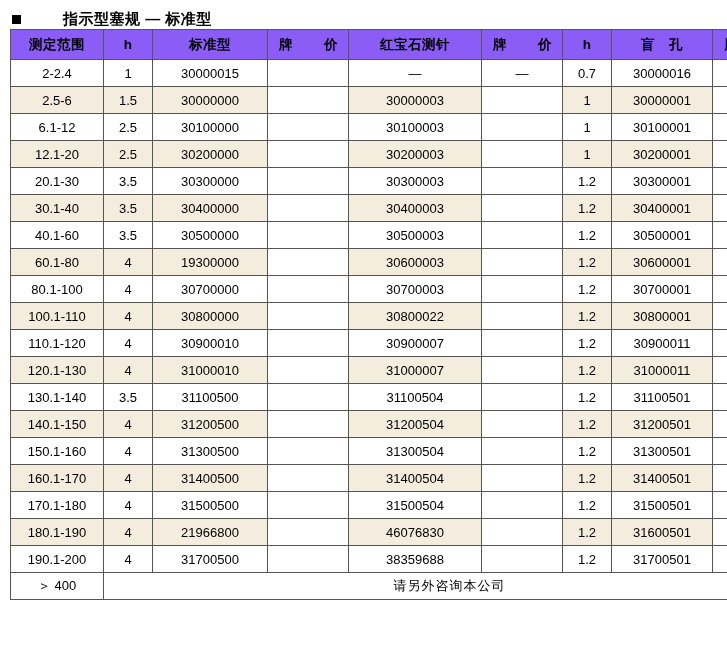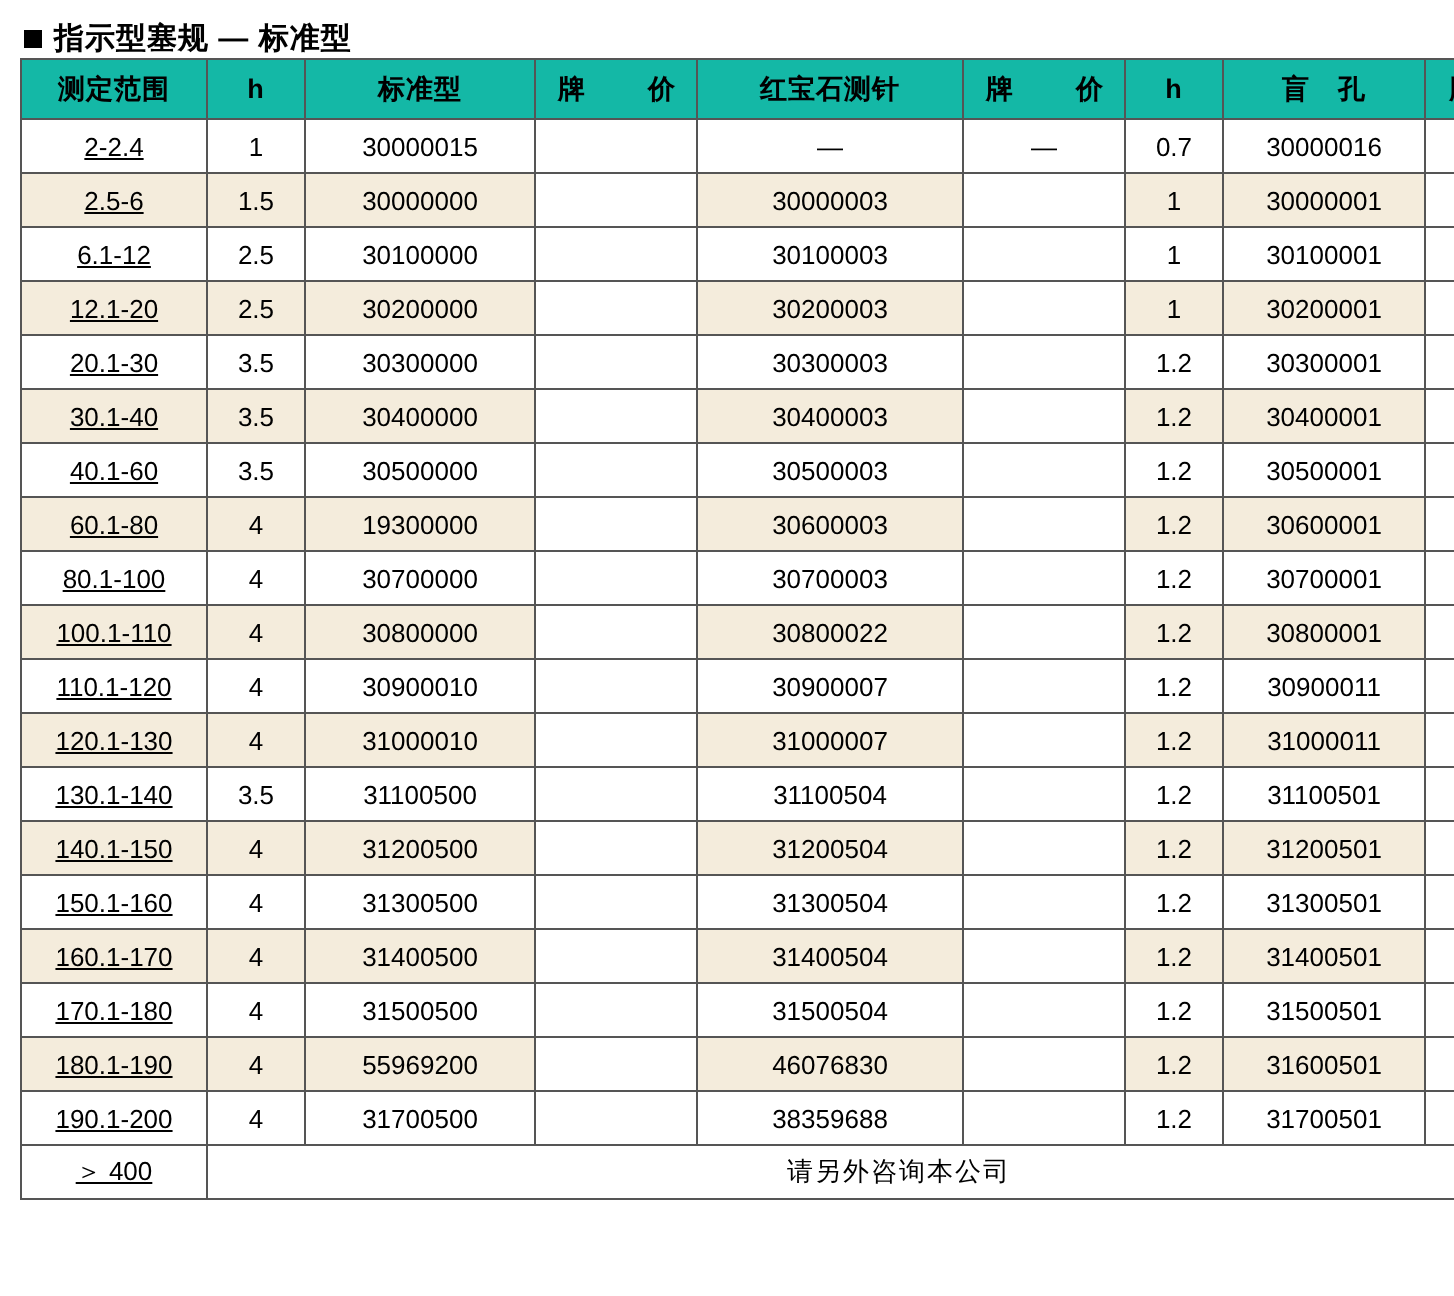--- a/index.html
+++ b/index.html
@@ -30,20 +30,21 @@
   .title-marker {
     width: 9px;
     height: 9px;
     background: #000;
     display: inline-block;
   }
   .title-text {
     font-size: 15px;
     font-weight: bold;
     letter-spacing: 0.5px;
+    margin-left: 36px;
   }
   .unit-row {
     text-align: right;
     font-size: 12px;
     margin: 2px 6px 3px 0;
     height: 15px;
   }
   table.spec {
     border-collapse: collapse;
     width: 707px;
@@ -52,21 +53,21 @@
   table.spec th, table.spec td {
     border: 1px solid #555555;
     text-align: center;
     font-size: 13px;
     height: 26px;
     padding: 0 2px;
     white-space: nowrap;
     overflow: hidden;
   }
   table.spec thead th {
-    background: #14b8a6;
+    background: #8b5cf6;
     font-weight: bold;
     font-size: 13.5px;
     height: 29px;
     letter-spacing: 0.5px;
   }
   table.spec thead th.spaced {
     letter-spacing: 9px;
     text-indent: 9px;
   }
   tr.alt td {
@@ -84,21 +85,20 @@
   .footer-note {
     font-size: 13.5px;
     letter-spacing: 1px;
   }
   td.footer-cell {
     background: #ffffff !important;
     height: 30px;
   }
   td.firstcol {
     font-size: 13px;
-    text-decoration: underline;
   }
 </style>
 </head>
 <body>
 
 <div class="page">
 
   <div class="title-row">
     <span class="title-marker"></span>
     <span class="title-text">指示型塞规 — 标准型</span>
@@ -303,21 +303,21 @@
         <td class="empty"></td>
         <td>31500504</td>
         <td class="empty"></td>
         <td>1.2</td>
         <td>31500501</td>
         <td class="empty"></td>
       </tr>
       <tr class="alt">
         <td class="firstcol">180.1-190</td>
         <td>4</td>
-        <td>55969200</td>
+        <td>21966800</td>
         <td class="empty"></td>
         <td>46076830</td>
         <td class="empty"></td>
         <td>1.2</td>
         <td>31600501</td>
         <td class="empty"></td>
       </tr>
       <tr class="plain">
         <td class="firstcol">190.1-200</td>
         <td>4</td>

